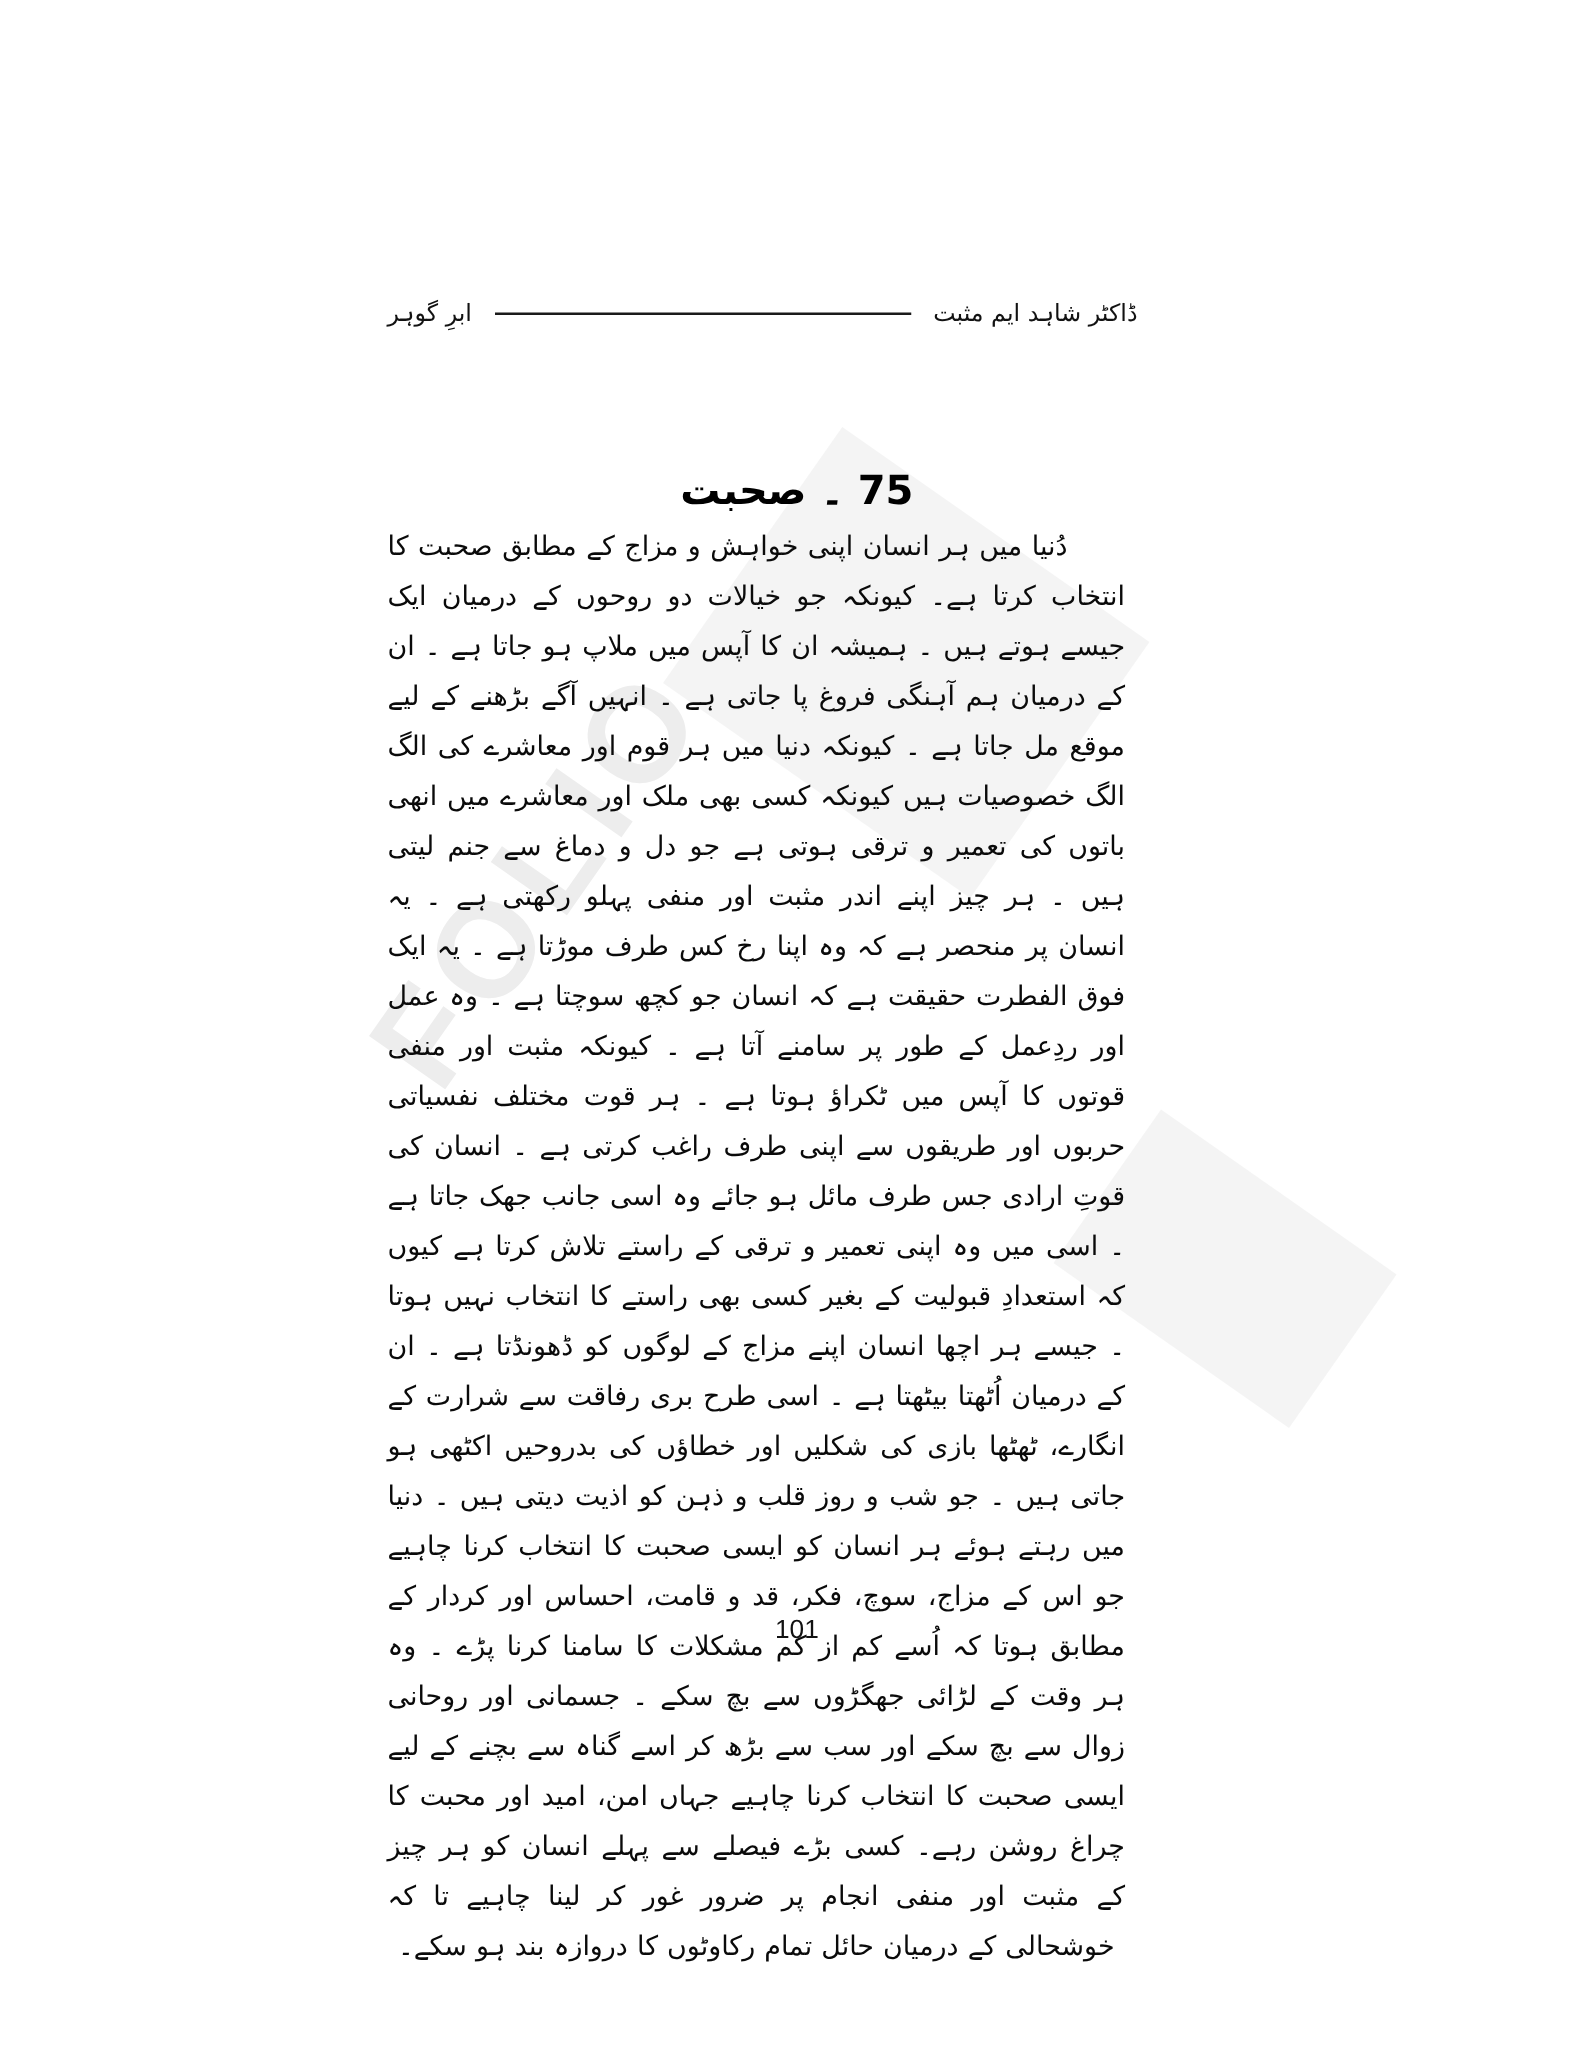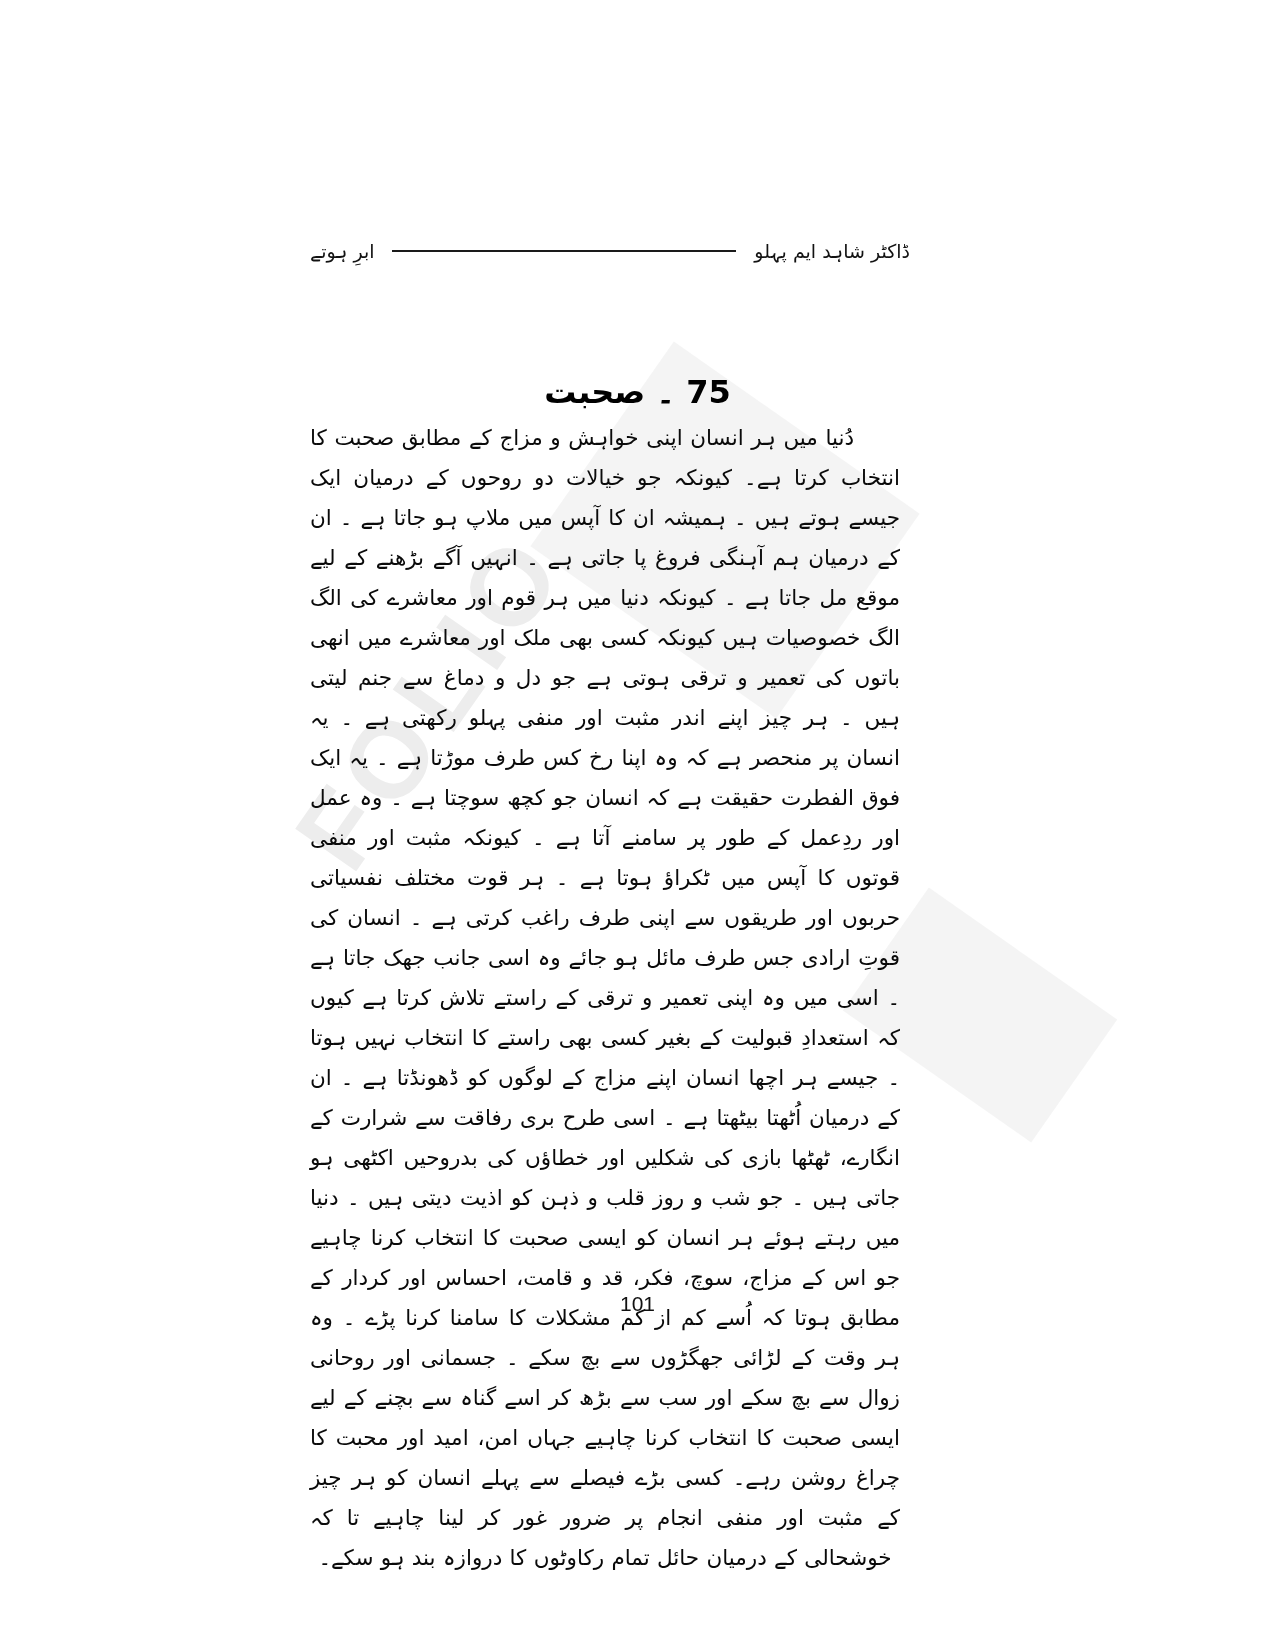--- a/index.html
+++ b/index.html
@@ -154,23 +154,23 @@
 
   <div class="watermark-layer">
     <div class="watermark-band wb1"></div>
     <div class="watermark-band wb2"></div>
     <div class="watermark-text">FOLIO</div>
   </div>
 
   <div class="content">
 
     <div class="running-header">
-      <span class="header-right-title">ابرِ ہوتے</span>
+      <span class="header-right-title">ابرِ گوہر</span>
       <span class="header-rule"></span>
-      <span class="header-left-title">ڈاکٹر شاہد ایم پہلو</span>
+      <span class="header-left-title">ڈاکٹر شاہد ایم مثبت</span>
     </div>
 
     <h1 class="chapter-title">75 ۔ صحبت</h1>
 
     <div class="body-text">
       <p>دُنیا میں ہر انسان اپنی خواہش و مزاج کے مطابق صحبت کا انتخاب کرتا ہے۔ کیونکہ جو خیالات دو روحوں کے درمیان ایک جیسے ہوتے ہیں ۔ ہمیشہ ان کا آپس میں ملاپ ہو جاتا ہے ۔ ان کے درمیان ہم آہنگی فروغ پا جاتی ہے ۔ انہیں آگے بڑھنے کے لیے موقع مل جاتا ہے ۔ کیونکہ دنیا میں ہر قوم اور معاشرے کی الگ الگ خصوصیات ہیں کیونکہ کسی بھی ملک اور معاشرے میں انھی باتوں کی تعمیر و ترقی ہوتی ہے جو دل و دماغ سے جنم لیتی ہیں ۔ ہر چیز اپنے اندر مثبت اور منفی پہلو رکھتی ہے ۔ یہ انسان پر منحصر ہے کہ وہ اپنا رخ کس طرف موڑتا ہے ۔ یہ ایک فوق الفطرت حقیقت ہے کہ انسان جو کچھ سوچتا ہے ۔ وہ عمل اور ردِعمل کے طور پر سامنے آتا ہے ۔ کیونکہ مثبت اور منفی قوتوں کا آپس میں ٹکراؤ ہوتا ہے ۔ ہر قوت مختلف نفسیاتی حربوں اور طریقوں سے اپنی طرف راغب کرتی ہے ۔ انسان کی قوتِ ارادی جس طرف مائل ہو جائے وہ اسی جانب جھک جاتا ہے ۔ اسی میں وہ اپنی تعمیر و ترقی کے راستے تلاش کرتا ہے کیوں کہ استعدادِ قبولیت کے بغیر کسی بھی راستے کا انتخاب نہیں ہوتا ۔ جیسے ہر اچھا انسان اپنے مزاج کے لوگوں کو ڈھونڈتا ہے ۔ ان کے درمیان اُٹھتا بیٹھتا ہے ۔ اسی طرح بری رفاقت سے شرارت کے انگارے، ٹھٹھا بازی کی شکلیں اور خطاؤں کی بدروحیں اکٹھی ہو جاتی ہیں ۔ جو شب و روز قلب و ذہن کو اذیت دیتی ہیں ۔ دنیا میں رہتے ہوئے ہر انسان کو ایسی صحبت کا انتخاب کرنا چاہیے جو اس کے مزاج، سوچ، فکر، قد و قامت، احساس اور کردار کے مطابق ہوتا کہ اُسے کم از کم مشکلات کا سامنا کرنا پڑے ۔ وہ ہر وقت کے لڑائی جھگڑوں سے بچ سکے ۔ جسمانی اور روحانی زوال سے بچ سکے اور سب سے بڑھ کر اسے گناہ سے بچنے کے لیے ایسی صحبت کا انتخاب کرنا چاہیے جہاں امن، امید اور محبت کا چراغ روشن رہے۔ کسی بڑے فیصلے سے پہلے انسان کو ہر چیز کے مثبت اور منفی انجام پر ضرور غور کر لینا چاہیے تا کہ خوشحالی کے درمیان حائل تمام رکاوٹوں کا دروازہ بند ہو سکے۔</p>
     </div>
 
     <div class="page-number">101</div>
 

